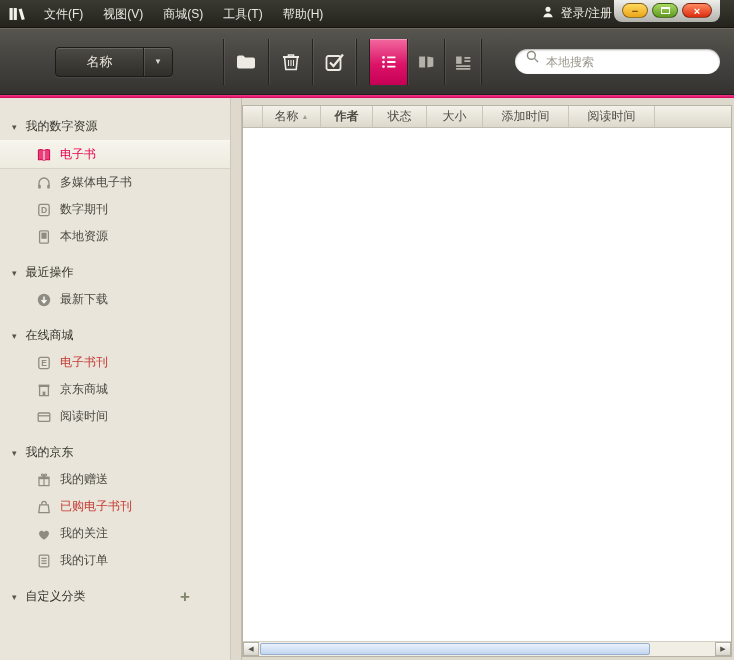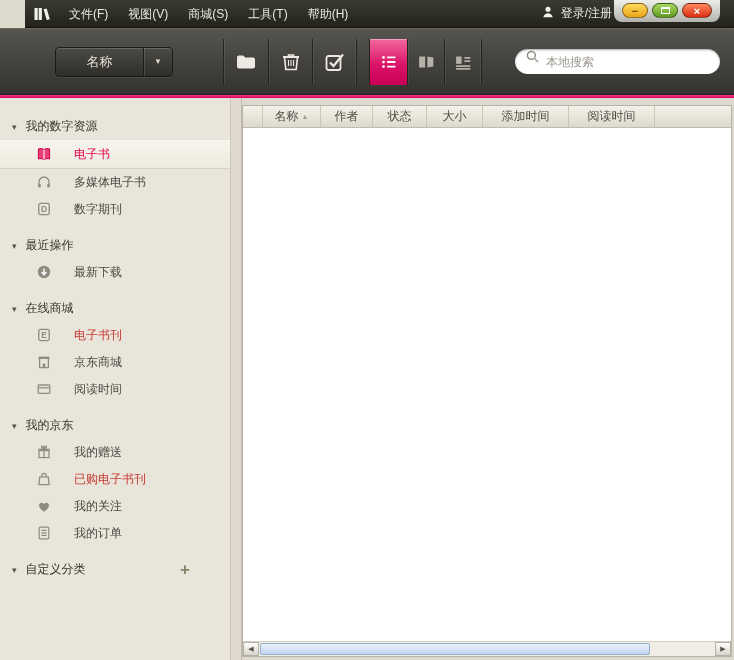--- a/index.html
+++ b/index.html
@@ -4,21 +4,21 @@
 <style>
   * { box-sizing: border-box; margin: 0; padding: 0; }
   html,body { width:734px; height:660px; overflow:hidden; }
   body { font-family:"Liberation Sans","DejaVu Sans",sans-serif; background:#ddd9cd; }
 
   .window { width:734px; height:660px; display:flex; flex-direction:column; position:relative; }
 
   
   .titlebar { height:28px; flex:0 0 28px; background:linear-gradient(#3b3a32,#23221c);
     border-bottom:1px solid #14130e; display:flex; align-items:center; padding-left:8px;
-    color:#e9e8e3; position:relative;margin-left:25px; }
+    color:#e9e8e3; position:relative; }
   .logo { margin-right:6px; display:flex; align-items:center; }
   .menu-item { padding:0 10px; font-size:12px; line-height:28px; cursor:default; }
   .login { display:flex; align-items:flex-start; gap:6px; font-size:12px; margin-left:auto; margin-right:122px; cursor:default; }
   .win-tab { position:absolute; right:14px; top:0; height:22px; padding:3px 8px 0 8px;
     background:linear-gradient(#ececе8,#b4b4ae); background:linear-gradient(#ececе8,#b4b4ae);
     background:linear-gradient(#eeeeea,#b2b2ac); border-radius:0 0 8px 8px; display:flex; gap:4px; }
   .win-btn { height:15px; border-radius:8px; border:1px solid rgba(0,0,0,.45);
     display:flex; align-items:center; justify-content:center; font-size:11px; font-weight:bold; cursor:default; }
   .btn-min { width:26px; background:linear-gradient(#ffd95e,#eca518); color:#7a4c00; }
   .btn-max { width:26px; background:linear-gradient(#a9d960,#5f9b21); }
@@ -60,37 +60,37 @@
   .accent { height:4px; flex:0 0 4px; background:linear-gradient(#f23d86,#d6005b); border-top:1px solid #201f1a; }
 
   
   .main { flex:1; display:flex; min-height:0; }
 
   .sidebar { width:230px; flex:0 0 230px; background:#e9e5da; padding-top:6px; overflow:hidden;
     font-size:12px; color:#4a4942; }
   .section { margin-top:9px; }
   .section-header { display:flex; align-items:center; gap:9px; padding:5px 0 5px 12px; color:#35342c; cursor:default; }
   .arrow { font-size:9px; color:#55544a; }
-  .item { display:flex; gap:22px; padding:5px 0 5px 36px; cursor:default; }
+  .item { display:flex; align-items:center; gap:8px; padding:5px 0 5px 36px; cursor:default; }
   .item .lbl { white-space:nowrap; }
   .item.active { background:linear-gradient(#f7f4ed,#edeadf); border-top:1px solid #f9f7f1;
     border-bottom:1px solid #d7d3c6; color:#e5004f; }
   .item.red { color:#c53732; }
   .plus-btn { margin-left:auto; margin-right:40px; font-size:17px; font-weight:bold; color:#81856a; line-height:14px; cursor:default; }
 
   .side-track { width:12px; flex:0 0 12px; background:#ded9cc; border-left:1px solid #cdc8bb; border-right:1px solid #c1bcaf; }
 
   .content { flex:1; display:flex; flex-direction:column; background:#ddd9cd; padding:7px 2px 3px 0; min-width:0; }
   .content-frame { flex:1; display:flex; flex-direction:column; min-height:0;
     border:1px solid #b7b3a6; background:#fff; }
   .thead { height:22px; flex:0 0 22px; display:flex; background:linear-gradient(#f4f1ea,#ddd9cc);
     border-bottom:1px solid #c0bcaf; font-size:12px; color:#4f4e45; }
   .th { display:flex; align-items:center; justify-content:center; gap:3px;
     border-right:1px solid #cac6b9; cursor:default; white-space:nowrap; }
-  .c0{width:20px;} .c1{width:58px;} .c2{width:52px;} .c3{width:54px;align-items:center;} .c4{width:56px;}
+  .c0{width:20px;} .c1{width:58px;} .c2{width:52px;font-weight:bold;} .c3{width:54px;align-items:center;} .c4{width:56px;}
   .c5{width:86px;} .c6{width:86px;} .cfill{flex:1; border-right:none;}
   .sort-ic { font-size:7px; color:#a19d91; }
   .tbody { flex:1; background:#fff; }
 
   .hscroll { height:15px; flex:0 0 15px; background:#f1eee6; border-top:1px solid #d4d0c4;
     display:flex; align-items:center; }
   .scroll-btn { width:16px; height:14px; background:linear-gradient(#fdfdfb,#d8d5cb);
     border:1px solid #b5b1a5; display:flex; align-items:center; justify-content:center;
     font-size:7px; color:#55534a; cursor:default; }
   .scroll-thumb { height:12px; margin:0 1px; flex:0 0 80%;
@@ -228,20 +228,27 @@
             </svg>
           <span class="lbl">多媒体电子书</span>
         </div>
         <div class="item">
           <svg width="16" height="16" viewBox="0 0 16 16">
               <rect x="2.8" y="2.4" width="10.4" height="11.2" rx="1.5" fill="none" stroke="#8e8c81" stroke-width="1.3"></rect>
               <text x="8" y="11.2" font-size="8.5" font-weight="bold" text-anchor="middle" fill="#8e8c81">D</text>
             </svg>
           <span class="lbl">数字期刊</span>
         </div>
+        <div class="item">
+          <svg width="16" height="16" viewBox="0 0 16 16">
+              <rect x="3.6" y="1.8" width="8.8" height="12.4" rx="1.2" fill="none" stroke="#8e8c81" stroke-width="1.3"></rect>
+              <rect x="5.4" y="3.6" width="5.2" height="6.2" fill="#8e8c81"></rect>
+            </svg>
+          <span class="lbl">本地资源</span>
+        </div>
       </div>
 
       <div class="section">
         <div class="section-header">
           <span class="arrow">▾</span>
           <span>最近操作</span>
         </div>
         <div class="item">
           <svg width="16" height="16" viewBox="0 0 16 16">
               <circle cx="8" cy="8" r="6.2" fill="#8e8c81"></circle>

